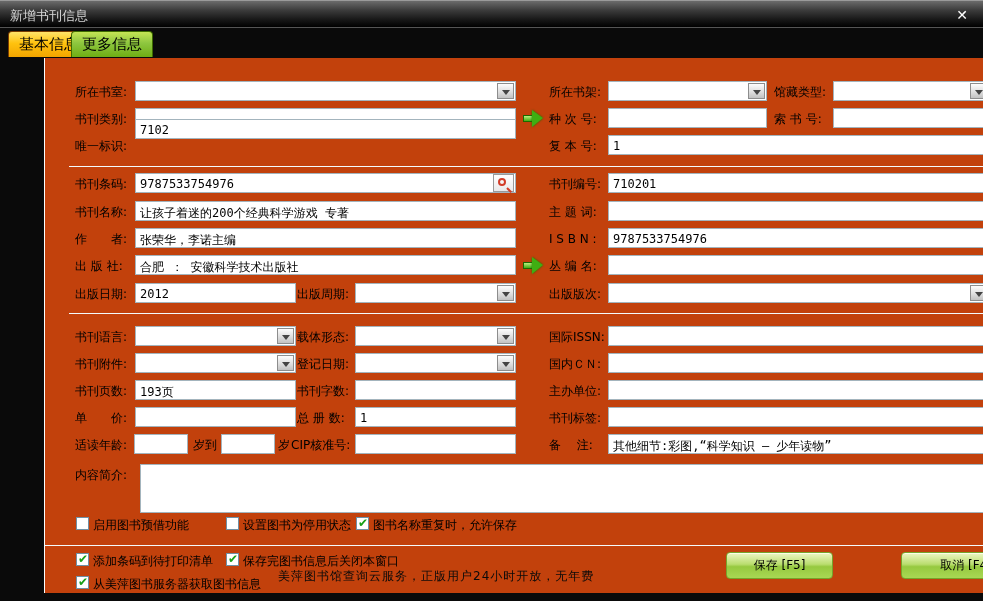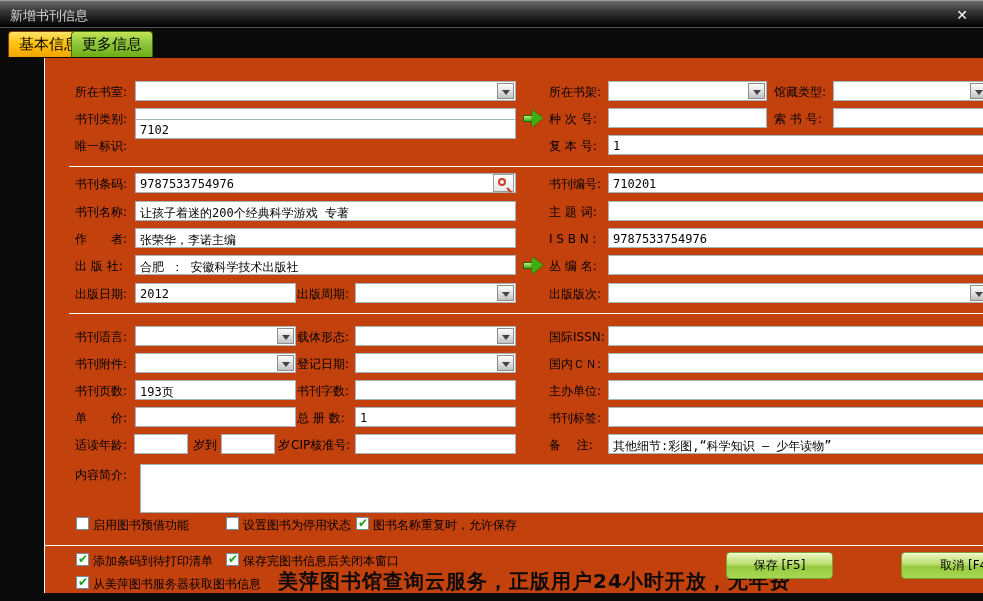--- a/index.html
+++ b/index.html
@@ -83,21 +83,21 @@
   .scroll-arrow::after { content:""; position:absolute; left:5px;
     border-left:4px solid transparent; border-right:4px solid transparent; }
   .scroll-arrow.up::after { top:5px; border-bottom:5px solid #555; }
   .scroll-arrow.down::after { top:5px; border-top:5px solid #555; }
 
   
   #bottom-divider { position:absolute; left:0; top:487px; width:975px; }
   .btn { position:absolute; height:27px; border:1px solid #76a42c; border-radius:4px;
     background:linear-gradient(180deg,#eef7c4,#b9dd6e 45%,#96c93f 55%,#a8d854);
     font-size:12px; text-align:center; line-height:25px; box-shadow:inset 0 1px 0 #fbffe8; }
-  #promo { position:absolute; left:233px; top:568px; font-size:20px; font-weight:bold;
+  #promo { position:absolute; left:233px; top:568px; font-size:12px; font-weight:normal;
     color:#0a0a0a; letter-spacing:1px; white-space:pre; }
 </style>
 </head>
 <body>
 
 <div id="win">
 
   <div id="titlebar">
     <span id="title-text">新增书刊信息</span>
     <span id="close-btn">✕</span>

